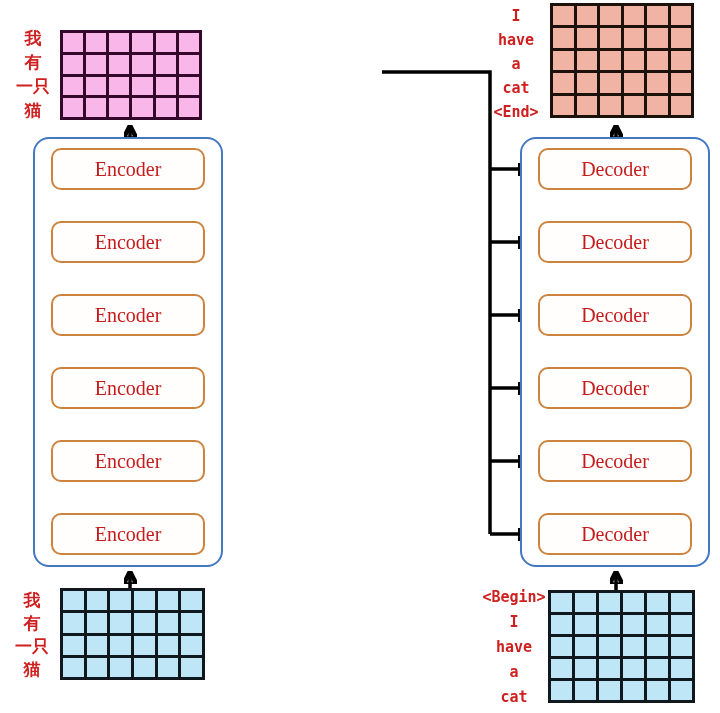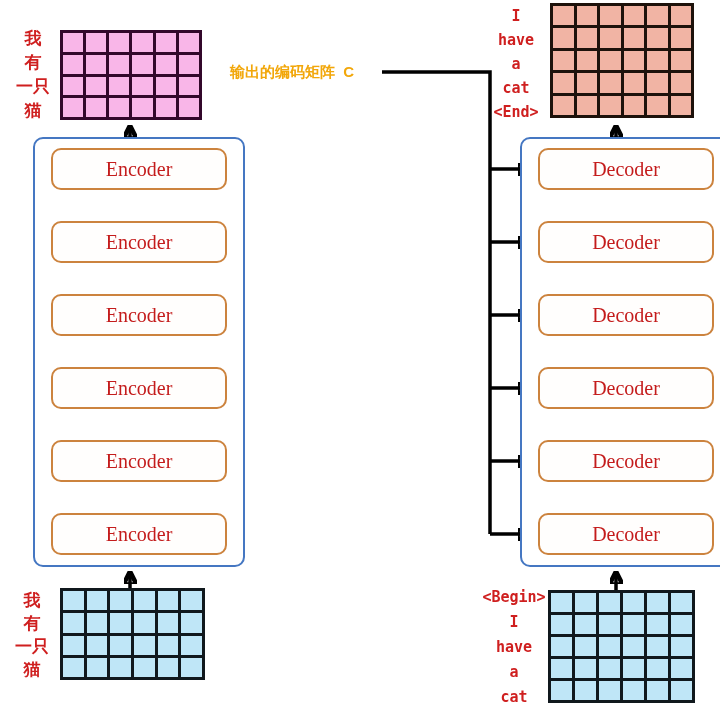--- a/index.html
+++ b/index.html
@@ -12,22 +12,22 @@
   .token-col .tok{white-space:pre;}
   .cjk-col{font-size:17px;line-height:24px;font-family:"DejaVu Sans",sans-serif;}
   .en-col{font-size:15px;line-height:24px;font-family:"DejaVu Sans Mono","Liberation Mono",monospace;}
   
   .matrix{
     position:absolute;display:grid;gap:3px;border:3px solid #000;box-sizing:border-box;
   }
   .matrix .cell{min-width:0;min-height:0;}
   
   .stack{
-    position:absolute;width:212px;height:430px;box-sizing:border-box;
-    border:2px solid var(--stack-border);border-radius:10px;background:#ffffff;
+    position:absolute;width:190px;height:430px;box-sizing:border-box;
+    border:2px solid var(--stack-border);border-radius:16px;background:#ffffff;
     display:flex;flex-direction:column;justify-content:space-between;
     padding:9px 16px 10px 16px;
   }
   .layer-box{
     height:42px;box-sizing:border-box;border:2px solid var(--layer-border);border-radius:10px;
     background:#fffefd;display:flex;align-items:center;justify-content:center;
     font-family:"Liberation Serif","DejaVu Serif",serif;font-size:20px;color:var(--layer-text);
   }
   
   .flabel{position:absolute;font-weight:bold;font-size:15px;line-height:22px;white-space:pre;}
@@ -107,21 +107,20 @@
       <div class="cell" style="background: rgb(249, 182, 232);"></div>
       <div class="cell" style="background: rgb(249, 182, 232);"></div>
       <div class="cell" style="background: rgb(249, 182, 232);"></div>
       <div class="cell" style="background: rgb(249, 182, 232);"></div>
       <div class="cell" style="background: rgb(249, 182, 232);"></div>
       <div class="cell" style="background: rgb(249, 182, 232);"></div>
       <div class="cell" style="background: rgb(249, 182, 232);"></div>
       <div class="cell" style="background: rgb(249, 182, 232);"></div>
     </div>
 
-  <div class="flabel label-c" style="left:230px;top:61px;">输出的编码矩阵  C</div>
 
   <div class="token-col en-col" style="left:483px;top:4px;width:66px;">
       <div class="tok">I</div>
       <div class="tok">have</div>
       <div class="tok">a</div>
       <div class="tok">cat</div>
       <div class="tok">&lt;End&gt;</div>
     </div>
 
   <div class="matrix" style="left: 550px; top: 3px; width: 144px; height: 115px; grid-template-columns: repeat(6, 1fr); background: rgb(29, 18, 11); border-color: rgb(29, 18, 11);">

